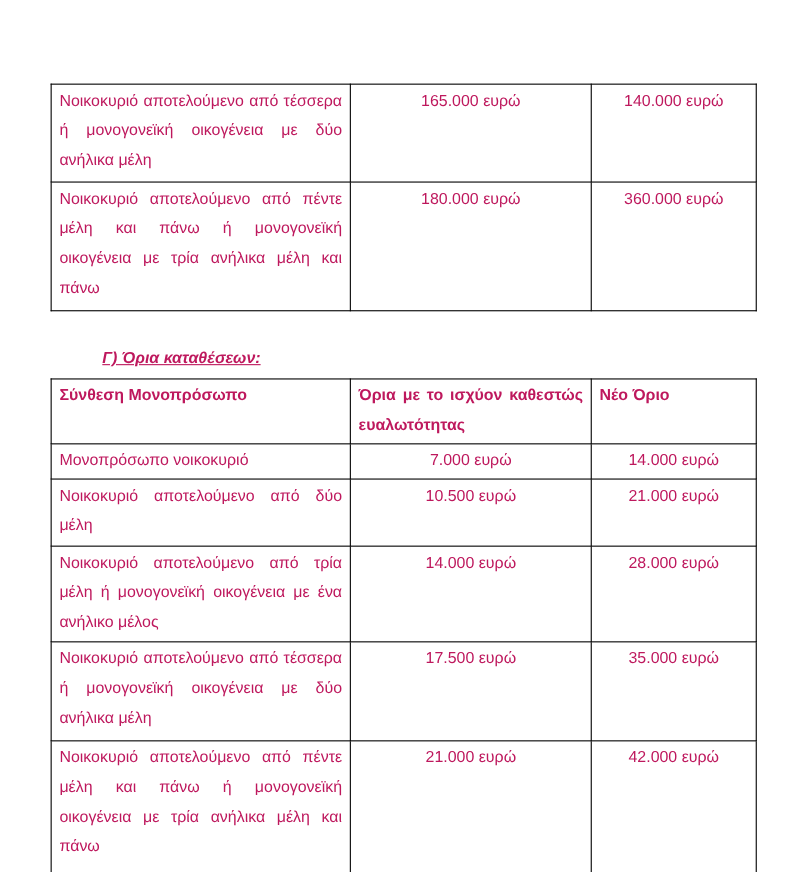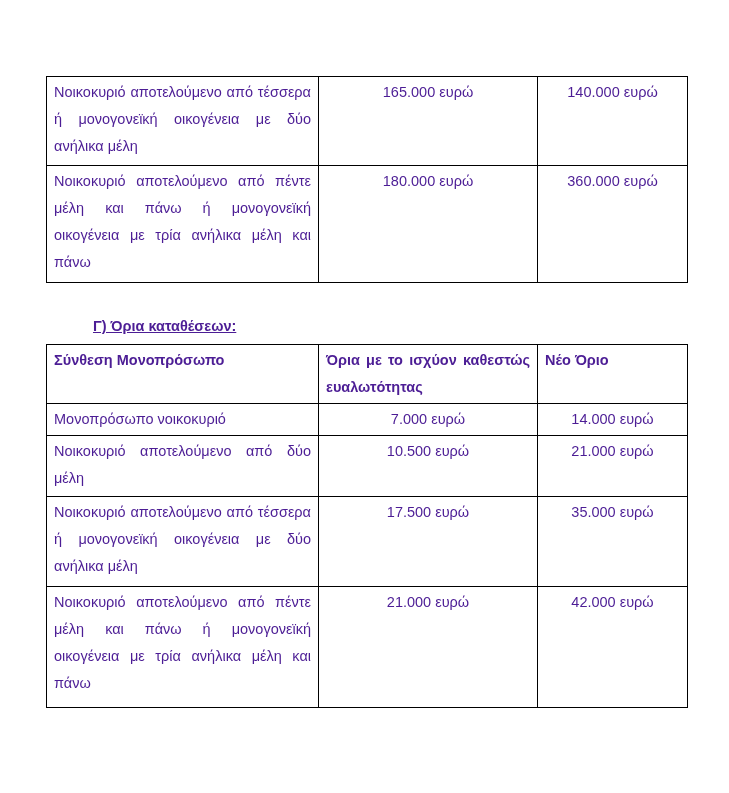--- a/index.html
+++ b/index.html
@@ -7,21 +7,21 @@
     padding: 0;
     background: #ffffff;
   }
   .page {
     position: relative;
     width: 729px;
     height: 793px;
     background: #ffffff;
     overflow: hidden;
     font-family: "Liberation Sans", "DejaVu Sans", sans-serif;
-    color: #4c1d95;
+    color: #be185d;
   }
   table.doc {
     border-collapse: collapse;
     table-layout: fixed;
     width: 641px;
     margin-left: 46px;
     background: #ffffff;
   }
   table.doc, table.doc td {
     border: 1.5px solid #000000;
@@ -41,20 +41,21 @@
     white-space: nowrap;
   }
   .table-assets {
     margin-top: 76px;
   }
   .section-heading {
     margin: 33px 0 0 93px;
     font-size: 14.5px;
     line-height: 20px;
     font-weight: bold;
+    font-style: italic;
   }
   .section-heading .u {
     text-decoration: underline;
   }
   .table-deposits {
     margin-top: 8px;
   }
   .table-deposits tr.hdr td {
     font-weight: bold;
   }
@@ -101,20 +102,25 @@
       <tr style="height:28px">
         <td class="cell-text">Μονοπρόσωπο νοικοκυριό</td>
         <td class="cell-num">7.000 ευρώ</td>
         <td class="cell-num">14.000 ευρώ</td>
       </tr>
       <tr style="height:61px">
         <td class="cell-text">Νοικοκυριό αποτελούμενο από δύο μέλη</td>
         <td class="cell-num">10.500 ευρώ</td>
         <td class="cell-num">21.000 ευρώ</td>
       </tr>
+      <tr style="height:87px">
+        <td class="cell-text">Νοικοκυριό αποτελούμενο από τρία μέλη ή μονογονεϊκή οικογένεια με ένα ανήλικο μέλος</td>
+        <td class="cell-num">14.000 ευρώ</td>
+        <td class="cell-num">28.000 ευρώ</td>
+      </tr>
       <tr style="height:90px">
         <td class="cell-text">Νοικοκυριό αποτελούμενο από τέσσερα ή μονογονεϊκή οικογένεια με δύο ανήλικα μέλη</td>
         <td class="cell-num">17.500 ευρώ</td>
         <td class="cell-num">35.000 ευρώ</td>
       </tr>
       <tr style="height:121px">
         <td class="cell-text">Νοικοκυριό αποτελούμενο από πέντε μέλη και πάνω ή μονογονεϊκή οικογένεια με τρία ανήλικα μέλη και πάνω</td>
         <td class="cell-num">21.000 ευρώ</td>
         <td class="cell-num">42.000 ευρώ</td>
       </tr>

